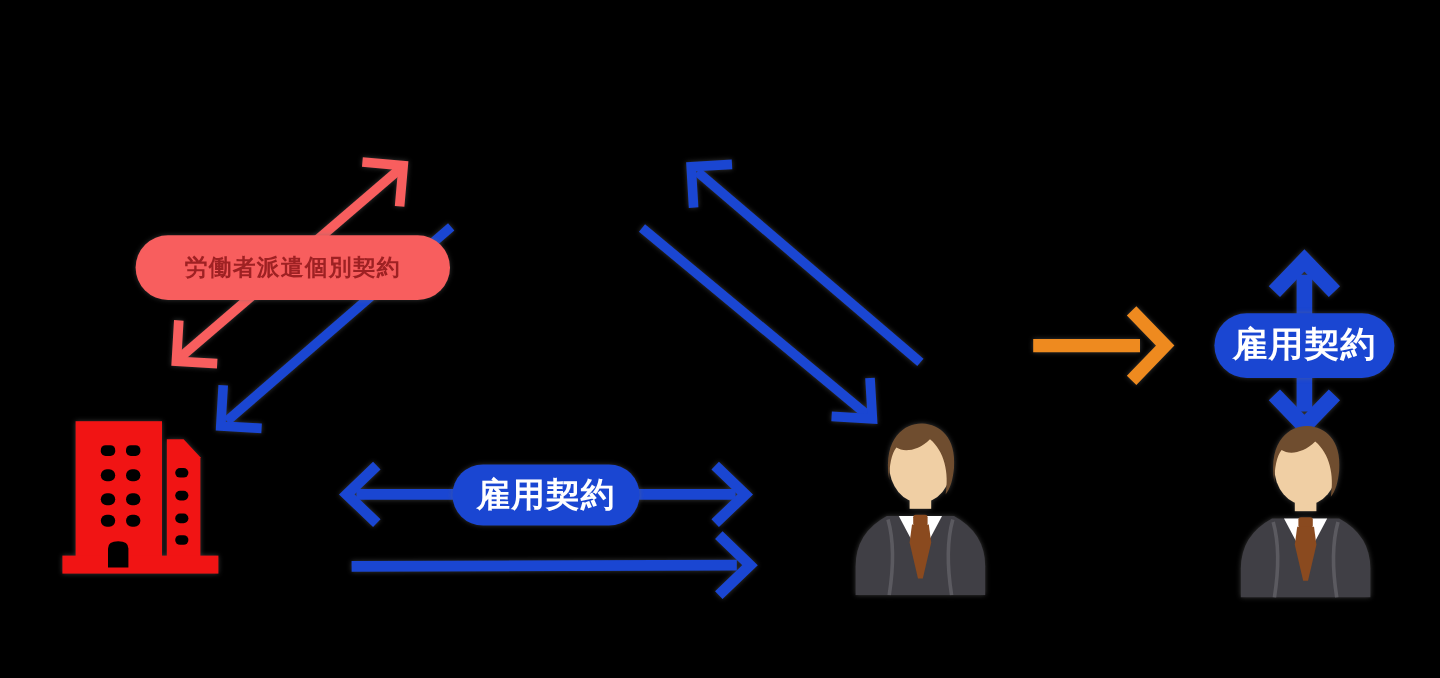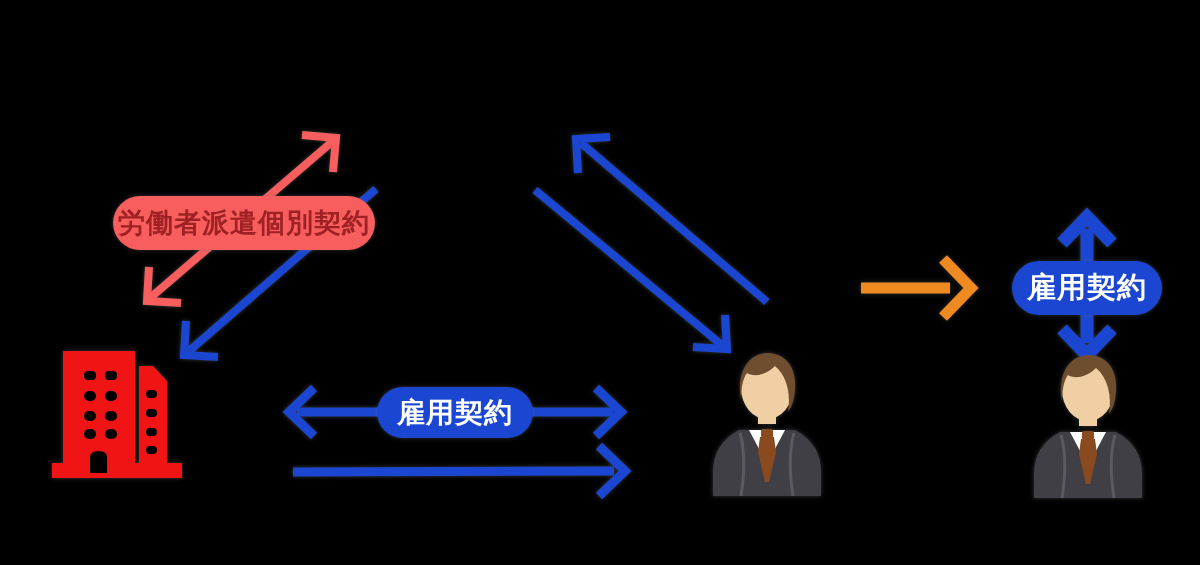--- a/index.html
+++ b/index.html
@@ -8,21 +8,21 @@
     overflow:hidden;font-family:"DejaVu Sans","Liberation Sans",sans-serif;
   }
   .layer{position:absolute;left:0;top:0;}
   .pill{
     position:absolute;display:flex;align-items:center;justify-content:center;
     white-space:nowrap;font-weight:600;z-index:3;
     filter:drop-shadow(0 0 2px rgba(110,110,110,0.45));
   }
   .pill-red{
     left:113px;top:196px;width:262px;height:54px;border-radius:28px;
-    background:#f85e5e;color:#9e2123;font-size:27px;letter-spacing:1px;
+    background:#f85e5e;color:#9e2123;font-size:19px;letter-spacing:1px;
   }
   .pill-blue-center{
     left:377px;top:387px;width:156px;height:51px;border-radius:26px;
     background:#1a46d2;color:#ffffff;font-size:28px;letter-spacing:1px;
   }
   .pill-blue-right{
     left:1012px;top:261px;width:150px;height:54px;border-radius:27px;
     background:#1a46d2;color:#ffffff;font-size:29px;letter-spacing:1px;
   }
   svg{display:block;}

